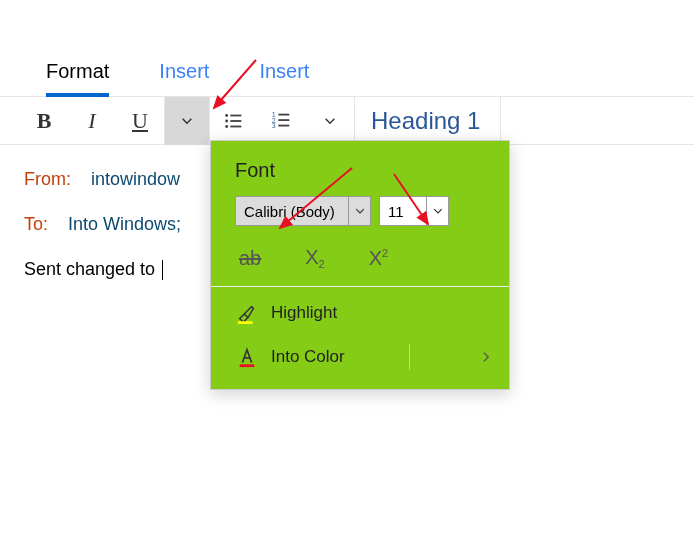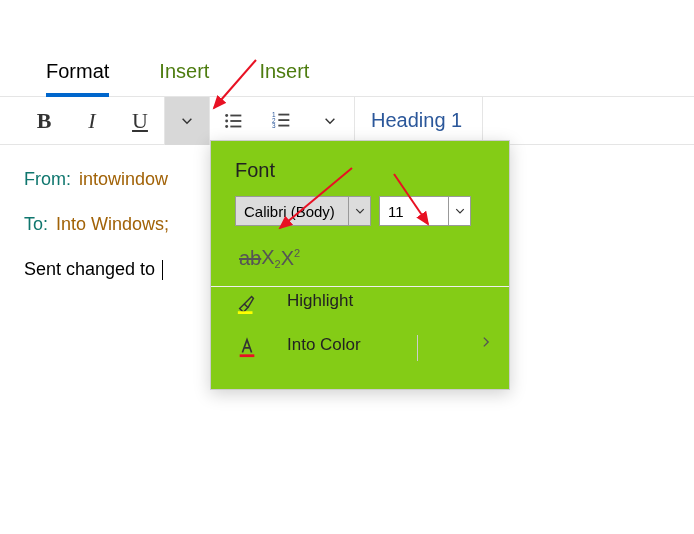--- a/index.html
+++ b/index.html
@@ -14,21 +14,21 @@
   }
   
   .tabs {
     display: flex;
     gap: 50px;
     padding: 12px 0 0 46px;
     border-bottom: 1px solid #e5e5e5;
     margin-top: 48px;
   }
   .tab {
-    color: #4d7c0f;
+    color: #3b82f6;
     font-size: 20px;
     padding-bottom: 10px;
     cursor: pointer;
   }
   .tab.active {
     color: #000;
     border-bottom: 4px solid #0066cc;
     margin-bottom: -1px;
   }
   
@@ -62,36 +62,36 @@
     width: 44px;
     background: #d8d8d8;
   }
   .chev svg { width:14px; height:14px; }
   .heading-box {
     flex: 0 0 auto;
     display: flex;
     align-items: center;
     padding: 0 20px 0 14px;
     color: #2b579a;
-    font-size: 20px;
+    font-size: 24px;
     border-right:1px solid #e5e5e5;
     margin-left:2px;
   }
   
   .compose {
     padding: 24px 0 0 24px;
     font-size: 18px;
   }
   .row {
     display: flex;
     align-items: baseline;
     margin-bottom: 24px;
   }
-  .lbl { color:#0f766e; margin-right:8px; }
-  .link { color:#a16207; }
+  .lbl { color:#c2410c; margin-right:20px; }
+  .link { color:#0c4a6e; }
   .body-text { color:#000; margin-bottom:26px;}
   .mail-link { color:#0645ad; text-decoration: underline; cursor:pointer; }
   .caret {
     display:inline-block; width:1px; height:20px;
     background:#000; vertical-align:middle; margin-left:2px;
   }
   
   .popup {
     position: absolute;
     left: 210px;
@@ -120,42 +120,42 @@
     background:#fff;
   }
   .select .val { padding:0 8px; flex:1; }
   .select .car {
     width:22px; height:100%;
     display:flex; align-items:center; justify-content:center;
     border-left:1px solid #999;
     cursor:pointer;
   }
   .font-name { width:136px; background:#dcdcdc; }
-  .font-size { width:92px; }
+  .font-size { width:70px; }
   .effects {
-    display:flex; 
+    display:flex; gap:44px;
     padding:6px 24px 16px 28px;
     font-size:20px;
     color:#555;
     align-items:center;
   }
   .strike { text-decoration: line-through; }
   .sub { font-size:20px; }
   .sub small { font-size:11px; vertical-align:-4px;}
   .sup { font-size:20px; }
   .sup small { font-size:11px; vertical-align:8px;}
   .menu {
     border-top:1px solid #eee;
     padding:4px 0;
   }
   .mitem {
-    display:flex; align-items:flex-start;
+    display:flex; align-items:center;
     height:44px;
     padding:0 16px 0 24px;
-    gap:28px;
+    gap:12px;
     cursor:pointer;
     font-size:17px;
     color:#222;
   }
   .micon { width:24px; height:24px; display:flex; align-items:center; justify-content:center;}
   .mchev { margin-left:auto; color:#555;}
   .divider-v {
     width:1px; height:26px; background:#ccc;
     margin-left:auto; margin-right:4px;
   }

